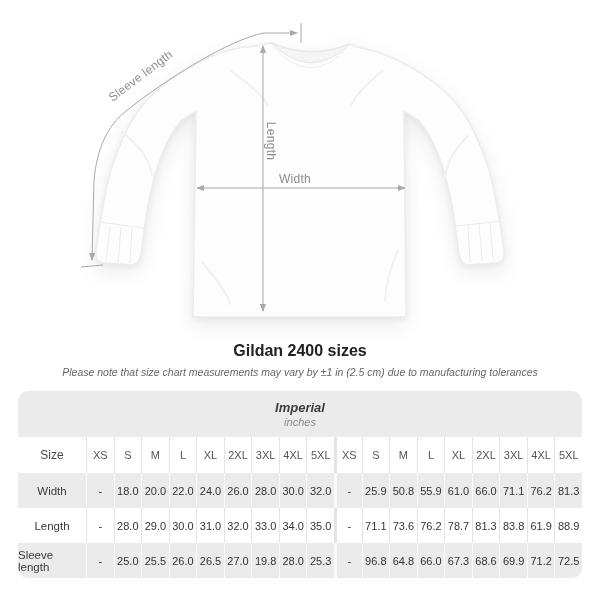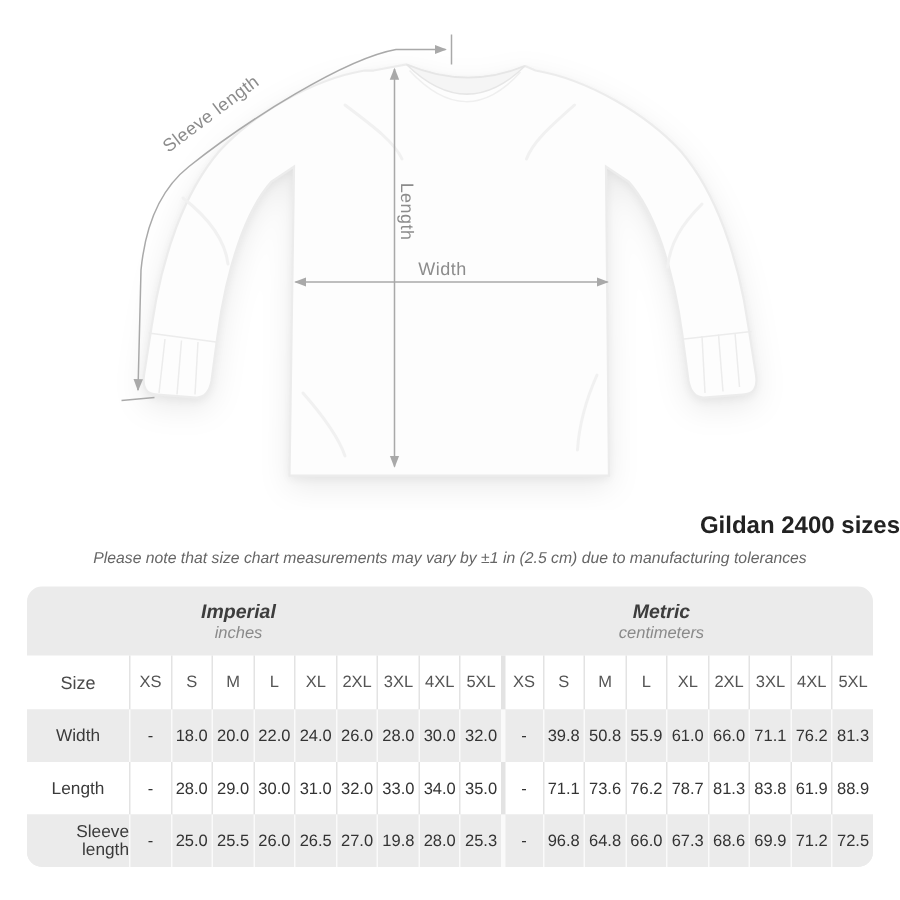--- a/index.html
+++ b/index.html
@@ -7,35 +7,35 @@
     width:600px;height:600px;background:#ffffff;overflow:hidden;
     font-family:"Liberation Sans", sans-serif;
     -webkit-font-smoothing:antialiased;
   }
   .diagram-wrap{width:600px;height:340px;}
   .diagram-wrap svg{display:block;}
   .shirt-group{filter:drop-shadow(0 7px 10px rgba(0,0,0,0.08)) drop-shadow(0 2px 3px rgba(0,0,0,0.05));}
   .measure-label{fill:#8c8c8c;font-size:12px;letter-spacing:0.3px;}
 
   .chart-title{
-    margin:2px 0 0 0;text-align:right;font-size:16px;font-weight:bold;color:#222;
+    margin:2px 0 0 0;text-align:center;font-size:16px;font-weight:bold;color:#222;
   }
   .chart-note{
     margin:6px 0 0 0;text-align:center;font-style:italic;font-size:10.5px;color:#666;
   }
 
   .size-chart{
     width:564px;margin:13px auto 0 auto;background:#ebebeb;border-radius:10px;overflow:hidden;
   }
   .unit-band{display:flex;height:46px;}
   .unit-group{flex:1 1 50%;display:flex;flex-direction:column;align-items:center;justify-content:center;gap:1px;}
   .unit-name{font-style:italic;font-weight:bold;font-size:13px;color:#3d3d3d;}
   .unit-sub{font-style:italic;font-size:11px;color:#8a8a8a;}
 
-  .trow{display:grid;grid-template-columns:68px repeat(18,1fr);height:35px;text-align:right;}
+  .trow{display:grid;grid-template-columns:68px repeat(18,1fr);height:35px;}
   .row-header{height:36px;}
   .row-white{--sep:#e3e3e3;background:#ffffff;}
   .row-gray{--sep:#fafafa;background:#ebebeb;}
   .cell{display:flex;align-items:center;justify-content:center;font-size:11px;color:#333;min-width:0;}
   .cell:not(:first-child){border-left:1px solid var(--sep);}
   .cell.group-start{border-left-width:3px;}
   .size-cell{font-size:12px;color:#4a4a4a;}
   .head-cell{color:#555;}
   .label-cell{font-size:11.5px;color:#3a3a3a;}
 </style>
@@ -102,24 +102,20 @@
 </div>
 
 <h1 class="chart-title">Gildan 2400 sizes</h1>
 <p class="chart-note">Please note that size chart measurements may vary by ±1 in (2.5 cm) due to manufacturing tolerances</p>
 
 <div class="size-chart">
   <div class="unit-band">
     <div class="unit-group">
       <span class="unit-name">Imperial</span>
       <span class="unit-sub">inches</span>
-    </div>
-    <div class="unit-group">
-      <span class="unit-name">Metric</span>
-      <span class="unit-sub">centimeters</span>
     </div>
   </div>
   <div>
       <div class="trow row-header row-white">
         <div class="cell size-cell">Size</div>
         <div class="cell head-cell">XS</div>
         <div class="cell head-cell">S</div>
         <div class="cell head-cell">M</div>
         <div class="cell head-cell">L</div>
         <div class="cell head-cell">XL</div>
@@ -142,21 +138,21 @@
         <div class="cell value-cell">-</div>
         <div class="cell value-cell">18.0</div>
         <div class="cell value-cell">20.0</div>
         <div class="cell value-cell">22.0</div>
         <div class="cell value-cell">24.0</div>
         <div class="cell value-cell">26.0</div>
         <div class="cell value-cell">28.0</div>
         <div class="cell value-cell">30.0</div>
         <div class="cell value-cell">32.0</div>
         <div class="cell value-cell group-start">-</div>
-        <div class="cell value-cell">39.8</div>
+        <div class="cell value-cell">25.9</div>
         <div class="cell value-cell">50.8</div>
         <div class="cell value-cell">55.9</div>
         <div class="cell value-cell">61.0</div>
         <div class="cell value-cell">66.0</div>
         <div class="cell value-cell">71.1</div>
         <div class="cell value-cell">76.2</div>
         <div class="cell value-cell">81.3</div>
       </div>
       <div class="trow row-white">
         <div class="cell label-cell">Length</div>

